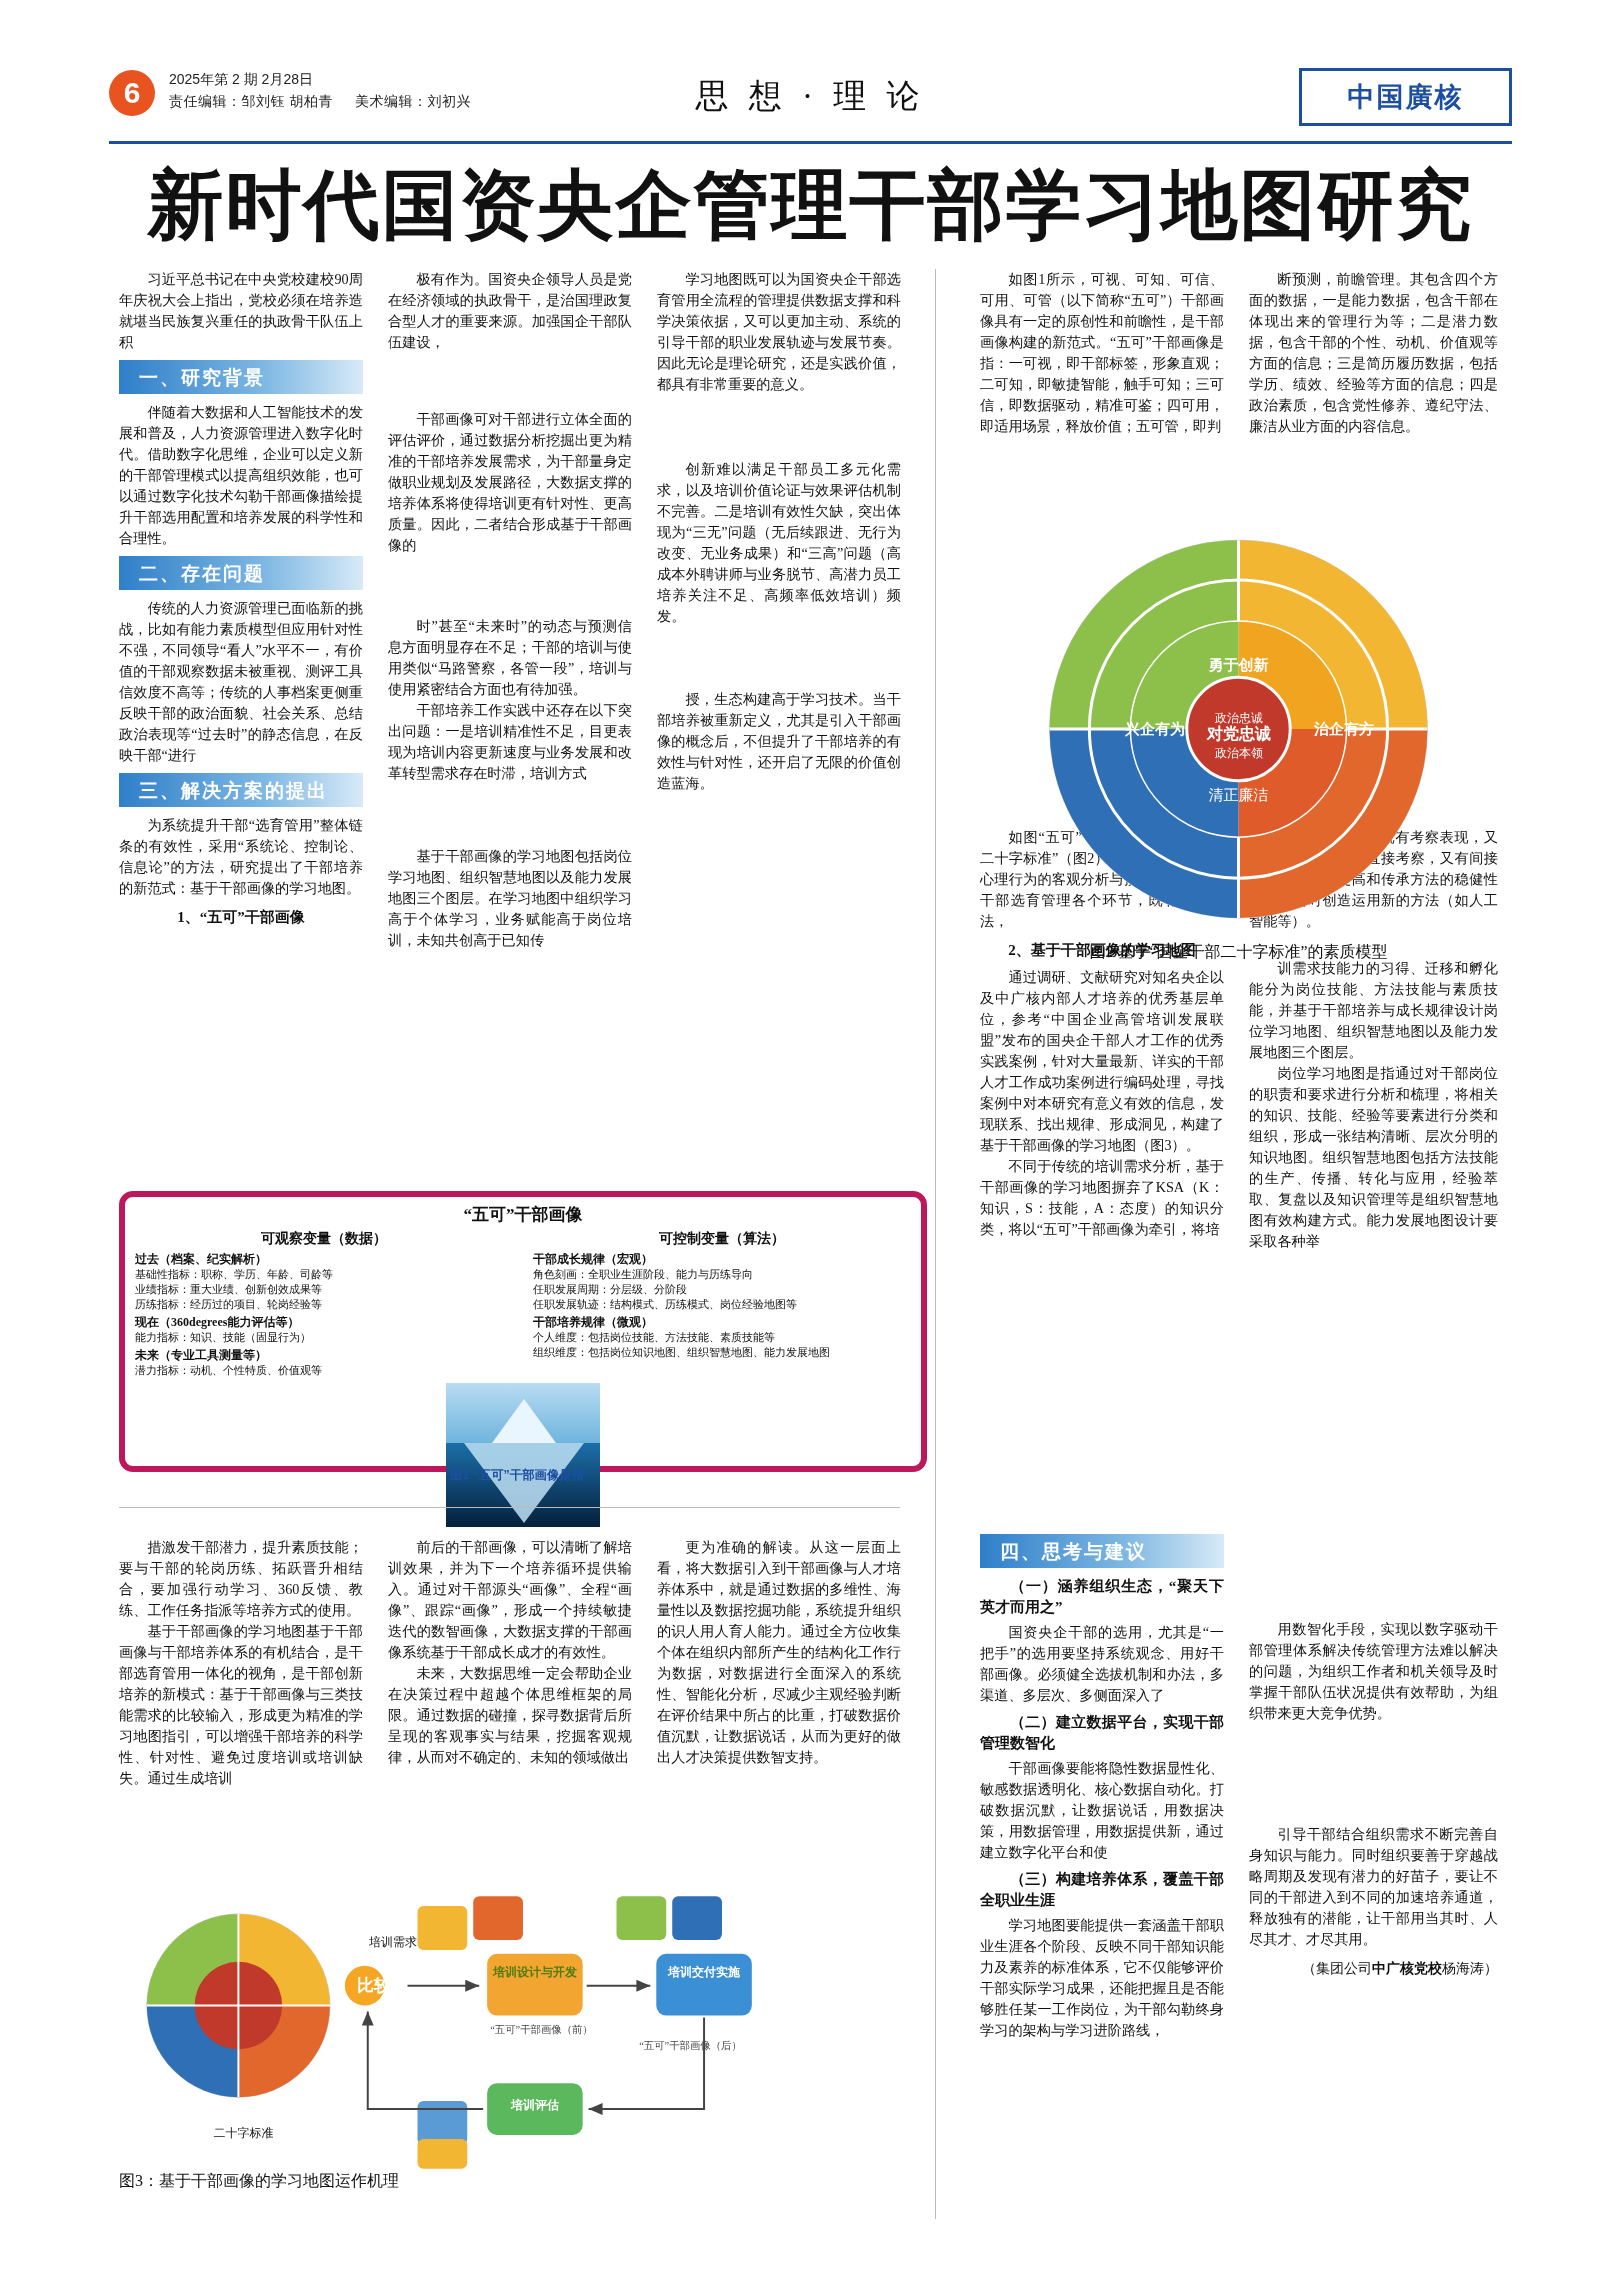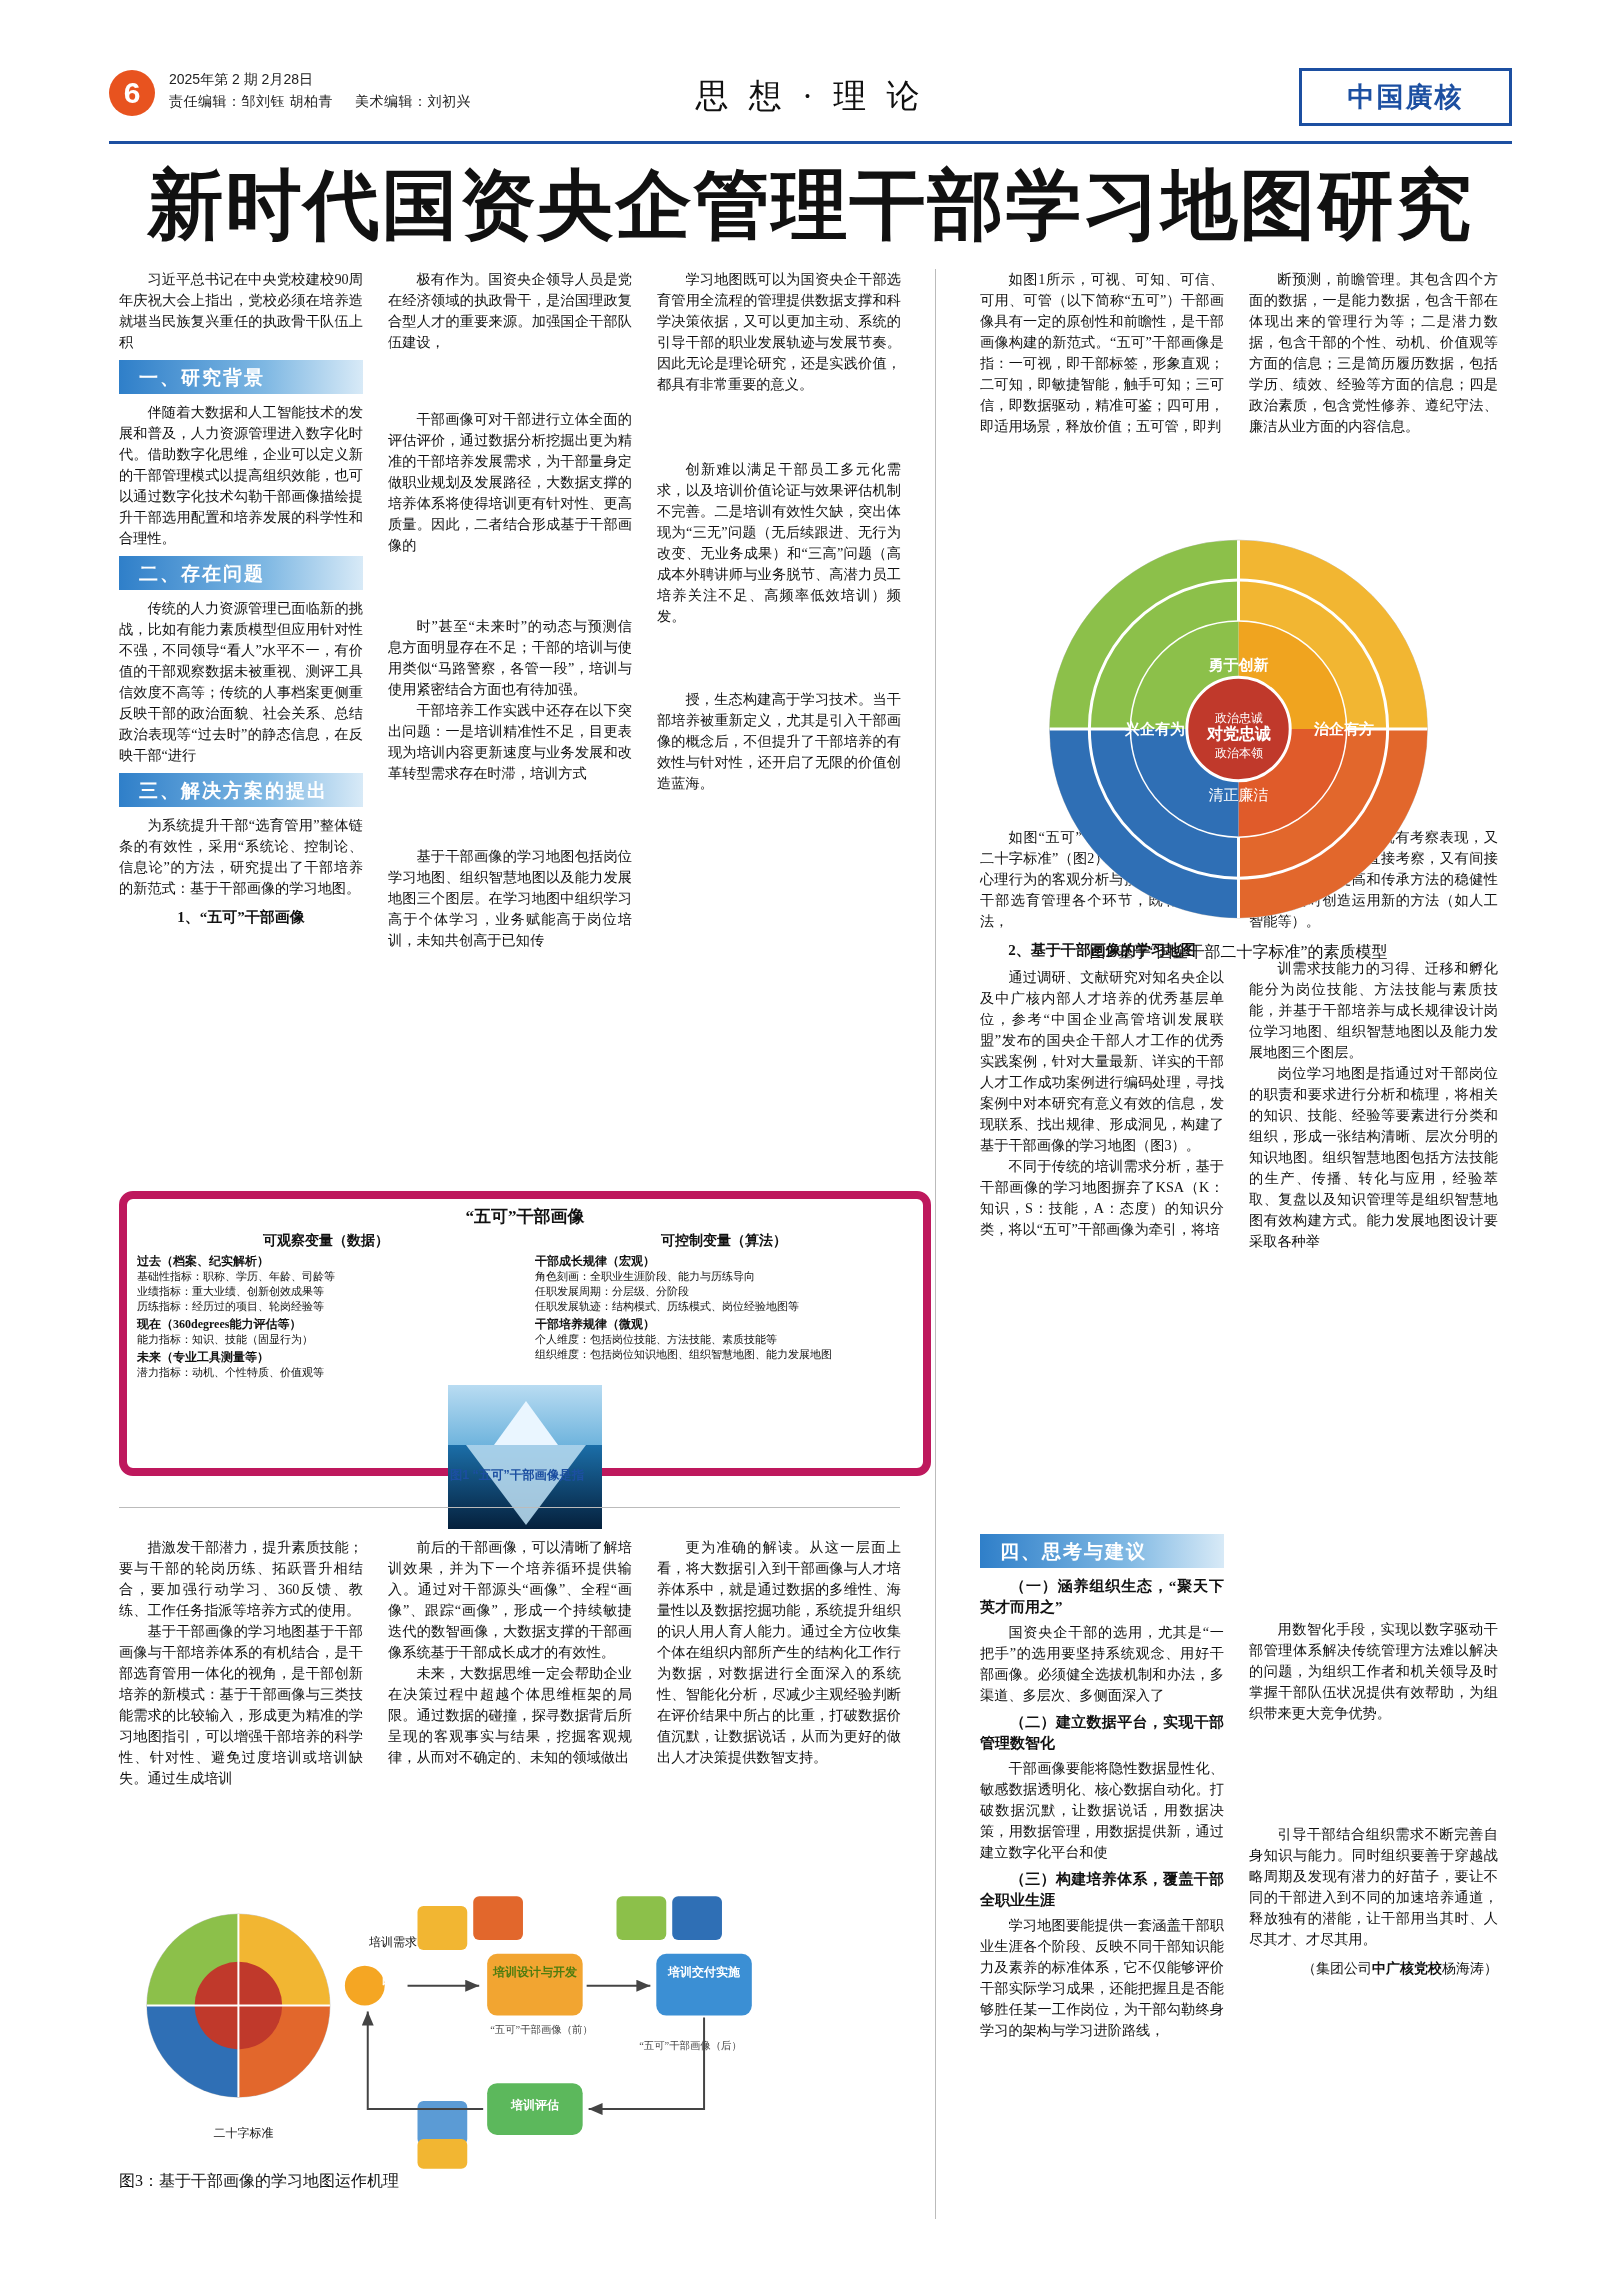--- a/index.html
+++ b/index.html
@@ -57,21 +57,21 @@
   }
   .subhead{font-weight:bold;font-size:15px;margin:6px 0 4px 0;text-indent:2em;}
   .centerhead{text-align:center;font-weight:bold;font-size:15px;margin:8px 0 6px 0;}
 
   .figcap{text-align:center;font-size:12.4px;color:#1c4fa1;font-weight:bold;margin-top:4px;
           font-family:"Liberation Sans",sans-serif;}
 
   
   .fig1{
     position:absolute;left:119px;top:1191px;width:796px;height:269px;
-    border:8px solid #be185d;border-radius:14px;background:#fff;
+    border:6px solid #be185d;border-radius:14px;background:#fff;
   }
   .fig1 .title{text-align:center;font-weight:bold;font-size:17px;margin-top:6px;}
   .fig1 .cols{display:flex;margin-top:4px;}
   .fig1 .lcol{width:398px;padding:0 10px;box-sizing:border-box;}
   .fig1 .rcol{width:398px;padding:0 10px;box-sizing:border-box;}
   .fig1 h4{margin:0 0 4px 0;font-size:14px;text-align:center;font-weight:bold;}
   .fig1 .grp{font-size:11px;line-height:15px;margin-bottom:3px;}
   .fig1 .grp b{font-size:12px;}
   .ice{width:154px;height:144px;position:relative;margin:2px auto 0 auto;background:#0a3d6b;overflow:hidden;}
   .ice .sky{position:absolute;left:0;top:0;width:100%;height:42%;background:linear-gradient(#b9dcf2,#6fb4dd);}
@@ -292,21 +292,21 @@
       <path d="M290,110 L362,110" stroke="#444" stroke-width="2" marker-end="url(#a3)"></path>
       <path d="M470,110 L534,110" stroke="#444" stroke-width="2" marker-end="url(#a3)"></path>
       <path d="M588,142 L588,234 L472,234" stroke="#444" stroke-width="2" fill="none" marker-end="url(#a3)"></path>
       <path d="M366,234 L250,234 L250,136" stroke="#444" stroke-width="2" fill="none" marker-end="url(#a3)"></path>
       <defs>
           <marker id="a3" markerWidth="8" markerHeight="8" refX="7" refY="3" orient="auto">
         <path d="M0,0 L7,3 L0,6 Z" fill="#444"></path>
           </marker>
         </defs>
     </svg>
-    <div style="position:absolute;left:227px;top:98px;width:56px;text-align:right;font-size:10px;color:#fff;font-weight:bold;">比较</div>
+    <div style="position:absolute;left:227px;top:98px;width:56px;text-align:center;font-size:17px;color:#fff;font-weight:bold;">比较</div>
     <div style="position:absolute;left:229px;top:58px;width:90px;text-align:center;font-size:12px;">培训需求</div>
     <div style="position:absolute;left:368px;top:88px;width:96px;text-align:center;font-size:12px;color:#4d7c0f;font-weight:bold;line-height:16px;">培训设计与开发</div>
     <div style="position:absolute;left:537px;top:88px;width:96px;text-align:center;font-size:12px;color:#fff;font-weight:bold;line-height:16px;">培训交付实施</div>
     <div style="position:absolute;left:368px;top:221px;width:96px;text-align:center;font-size:12px;color:#fff;font-weight:bold;">培训评估</div>
     <div style="position:absolute;left:368px;top:147px;width:109px;text-align:center;font-size:10.4px;color:#444;">“五可”干部画像（前）</div>
     <div style="position:absolute;left:517px;top:163px;width:109px;text-align:center;font-size:10.4px;color:#444;">“五可”干部画像（后）</div>
     <div style="position:absolute;left:70px;top:249px;width:109px;text-align:center;font-size:12px;">二十字标准</div>
     <div class="cap">图3：基于干部画像的学习地图运作机理</div>
   </div>
 

